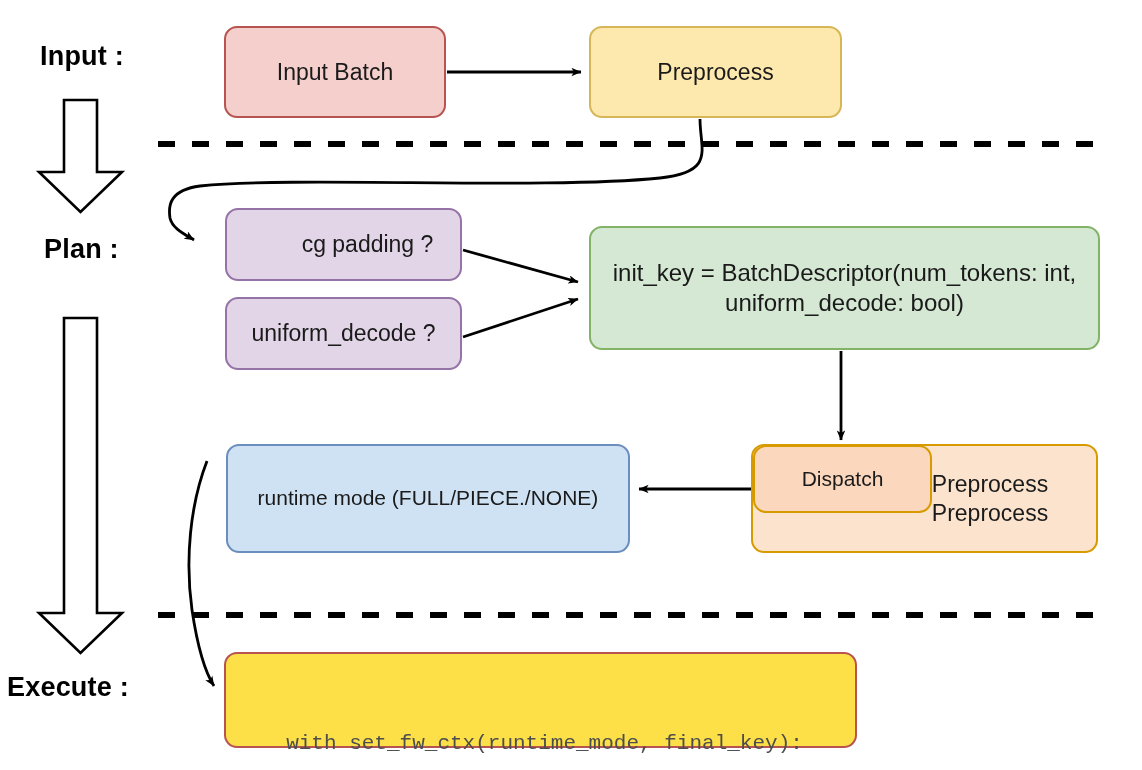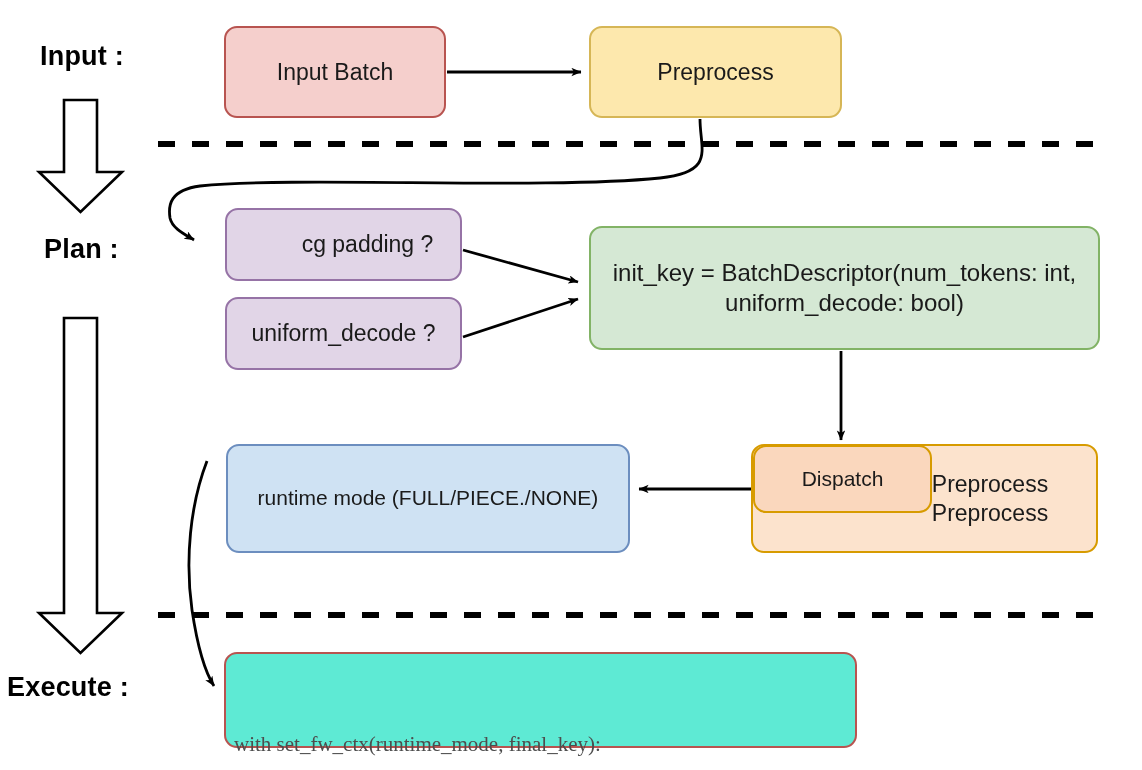--- a/index.html
+++ b/index.html
@@ -94,28 +94,28 @@
     width: 172px;
     text-align: center;
   }
   #node-dispatch {
     left: 753px; top: 445px; width: 179px; height: 68px;
     background: #fad7bd; border-color: #d79b00;
     font-size: 21px;
   }
   #node-code {
     left: 224px; top: 652px; width: 633px; height: 96px;
-    background: #5eead4; border-color: #b85450;
-    font-family: Liberation Serif, serif;
+    background: #fde047; border-color: #b85450;
+    font-family: Liberation Mono, monospace;
     font-size: 21px;
     color: #4d4d4d;
     display: block;
     padding: 14px 0 0 8px;
     white-space: pre;
-    text-align: left;
+    text-align: center;
     line-height: 1.45;
   }
 
   
   #label-input   { left: 40px;  top: 41px; }
   #label-plan    { left: 44px;  top: 234px; }
   #label-execute { left: 7px;   top: 672px; }
 </style>
 </head>
 <body>

